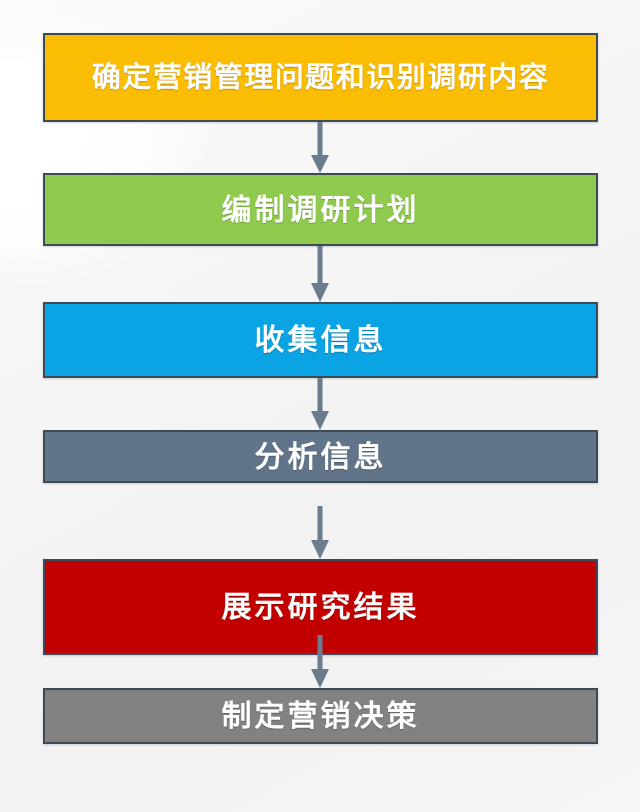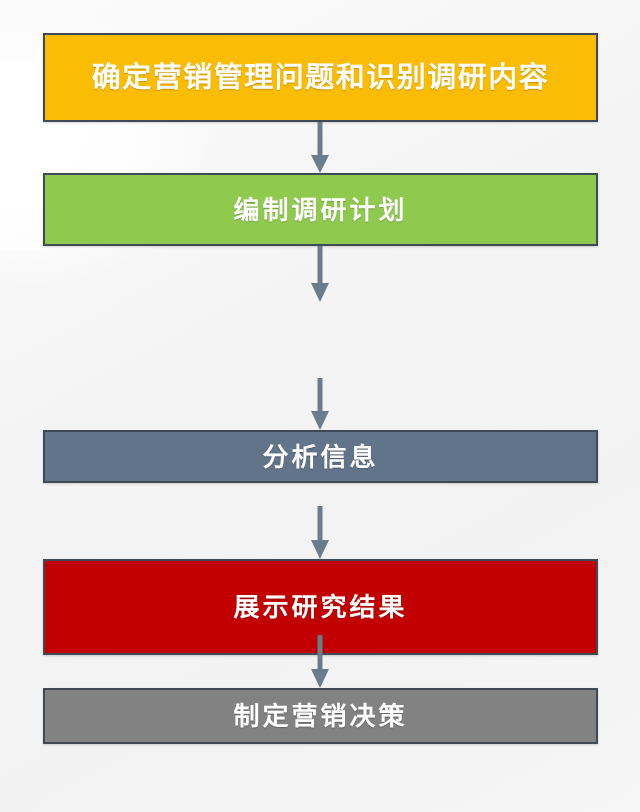--- a/index.html
+++ b/index.html
@@ -44,21 +44,21 @@
     box-sizing: border-box;
     border: 2px solid #3e4a56;
     display: flex;
     align-items: center;
     justify-content: center;
     box-shadow: 0 1px 2px rgba(0,0,0,0.16);
   }
   .node-label {
     color: #ffffff;
     font-weight: bold;
-    font-size: 26px;
+    font-size: 30px;
     letter-spacing: 3px;
     line-height: 1;
     text-shadow: 0 1px 1px rgba(0,0,0,0.22);
     white-space: nowrap;
     user-select: none;
   }
   .node-label.wide {
     font-size: 29px;
     letter-spacing: 1.5px;
   }
@@ -94,20 +94,23 @@
     <span class="node-label" style="color: rgb(255, 255, 255);">编制调研计划</span>
   </div>
 
   <div class="connector" id="connector-2-3" style="top: 246px; height: 56px;">
     <svg width="26" height="56" viewBox="0 0 26 56" preserveAspectRatio="none">
       <rect x="10.5" y="0" width="5" height="40" fill="#6b7c8d"></rect>
       <polygon points="4,37 22,37 13,56" fill="#6b7c8d"></polygon>
     </svg>
   </div>
 
+  <div class="node" id="node-3" style="top: 302px; height: 76px; background-color: rgb(10, 163, 227); border-color: rgb(62, 74, 86);">
+    <span class="node-label" style="color: rgb(255, 255, 255);">收集信息</span>
+  </div>
 
   <div class="connector" id="connector-3-4" style="top: 378px; height: 52px;">
     <svg width="26" height="52" viewBox="0 0 26 52" preserveAspectRatio="none">
       <rect x="10.5" y="0" width="5" height="36" fill="#6b7c8d"></rect>
       <polygon points="4,33 22,33 13,52" fill="#6b7c8d"></polygon>
     </svg>
   </div>
 
   <div class="node" id="node-4" style="top: 430px; height: 53px; background-color: rgb(97, 116, 138); border-color: rgb(62, 74, 86);">
     <span class="node-label" style="color: rgb(255, 255, 255);">分析信息</span>

